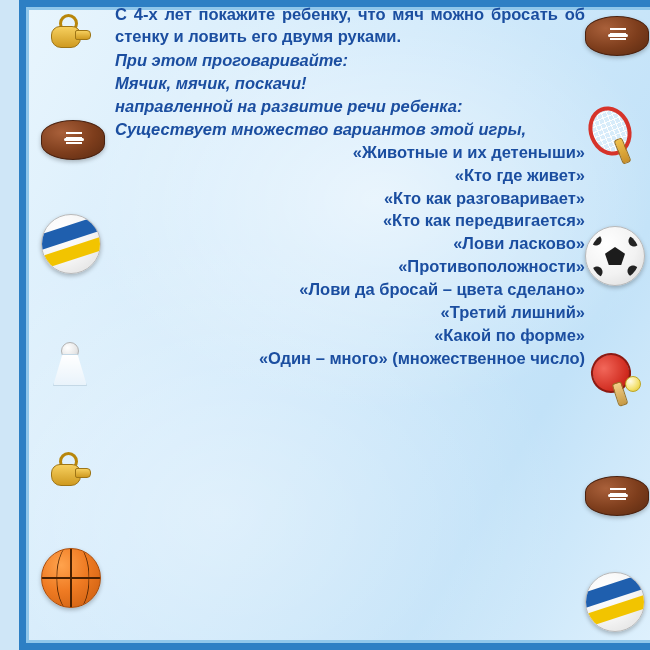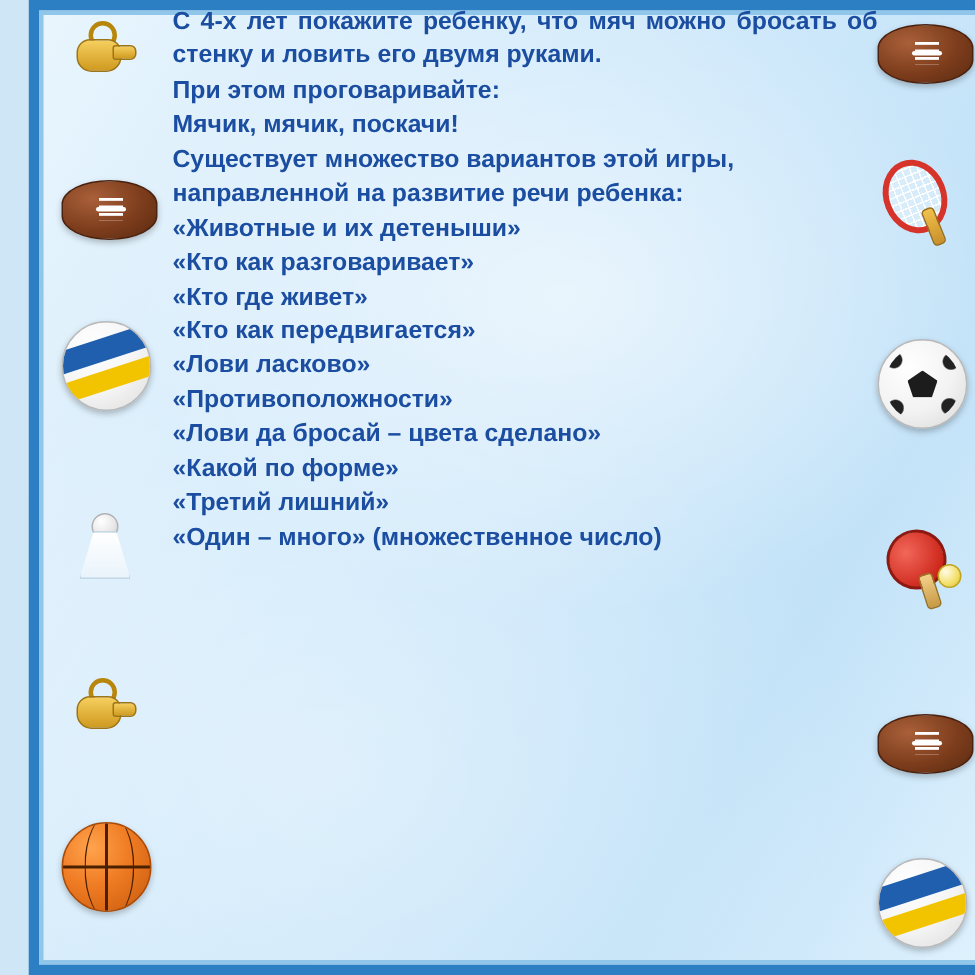--- a/index.html
+++ b/index.html
@@ -299,39 +299,41 @@
     color: #1b4ea0;
     font-weight: 700;
     text-align: justify;
     text-justify: inter-word;
   }
   .para.indent { text-indent: 26px; }
   .line {
     margin: 0 0 1px 0;
     font-weight: 700;
     color: #1b4ea0;
+    font-style: italic;
   }
   .heading {
     margin: 14px 0 6px 0;
     text-align: center;
     font-weight: 700;
     font-size: 19px;
     color: #cc1a1a;
     letter-spacing: 0.2px;
   }
   .list {
     margin: 0;
     padding: 0;
     list-style: none;
   }
   .list li {
     margin: 0 0 1px 0;
     font-weight: 700;
     color: #1b4ea0;
     font-size: 16.5px;
+    text-align: right;
   }
 </style>
 </head>
 <body>
 
 <div class="poster">
   <div class="frame-outer"></div>
   <div class="frame-inner"></div>
   <div class="rays"></div>
 
@@ -375,29 +377,29 @@
 
   </div>
 
   <div class="content">
     <p class="para">С 4-х лет покажите ребенку, что мяч можно бросать об стенку и ловить его двумя руками.</p>
     <p class="line">При этом проговаривайте:</p>
     <p class="line">Мячик, мячик, поскачи!</p>
 
 
 
+    <p class="line">направленной на развитие речи ребенка:</p>
     <p class="line">Существует множество вариантов этой игры,</p>
-    <p class="line">направленной на развитие речи ребенка:</p>
 
     <ul class="list">
       <li>«Животные и их детеныши»</li>
+      <li>«Кто где живет»</li>
       <li>«Кто как разговаривает»</li>
-      <li>«Кто где живет»</li>
       <li>«Кто как передвигается»</li>
       <li>«Лови ласково»</li>
       <li>«Противоположности»</li>
       <li>«Лови да бросай – цвета сделано»</li>
+      <li>«Третий лишний»</li>
       <li>«Какой по форме»</li>
-      <li>«Третий лишний»</li>
       <li>«Один – много» (множественное число)</li>
     </ul>
   </div>
 </div>
 
 </body></html>

